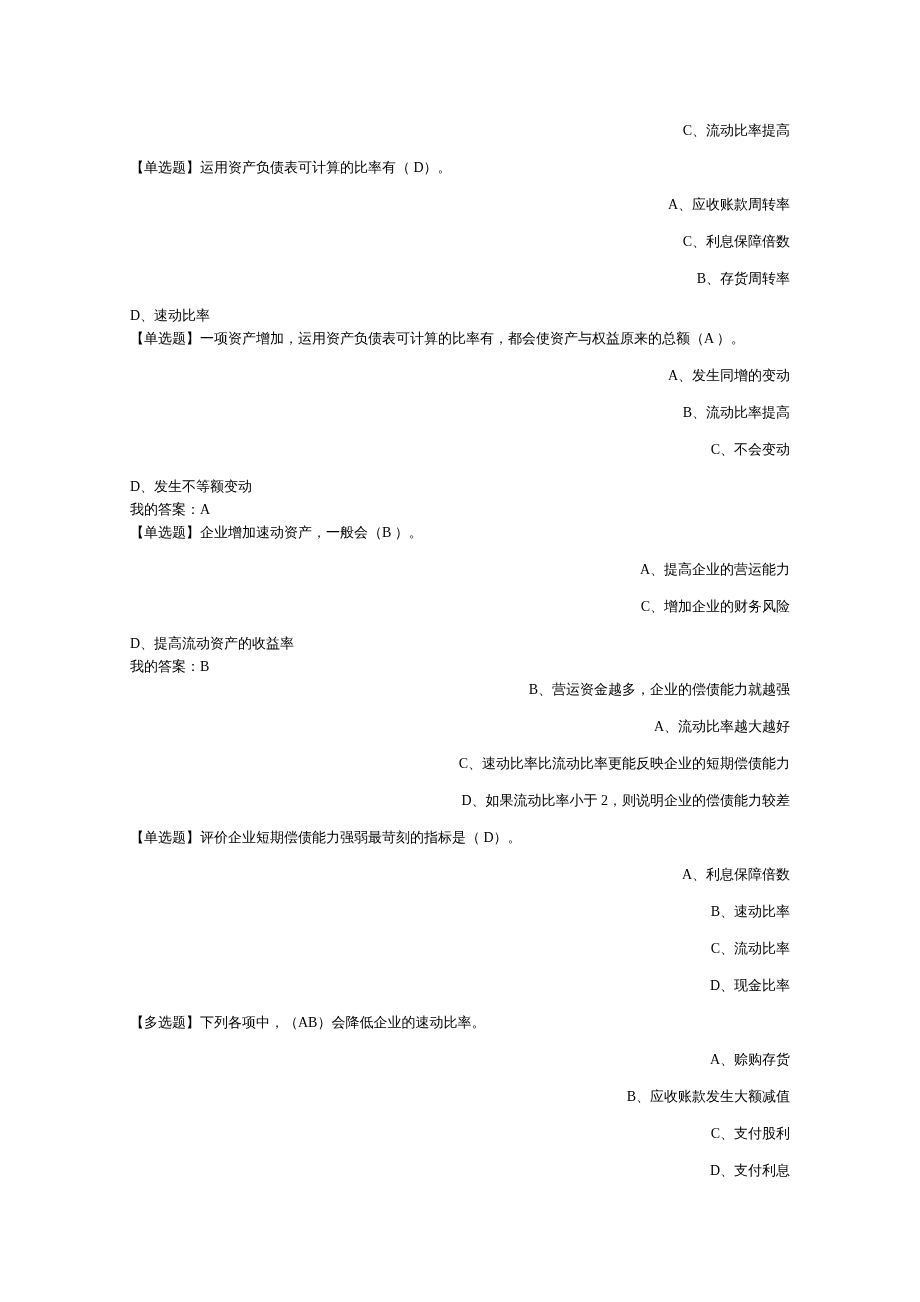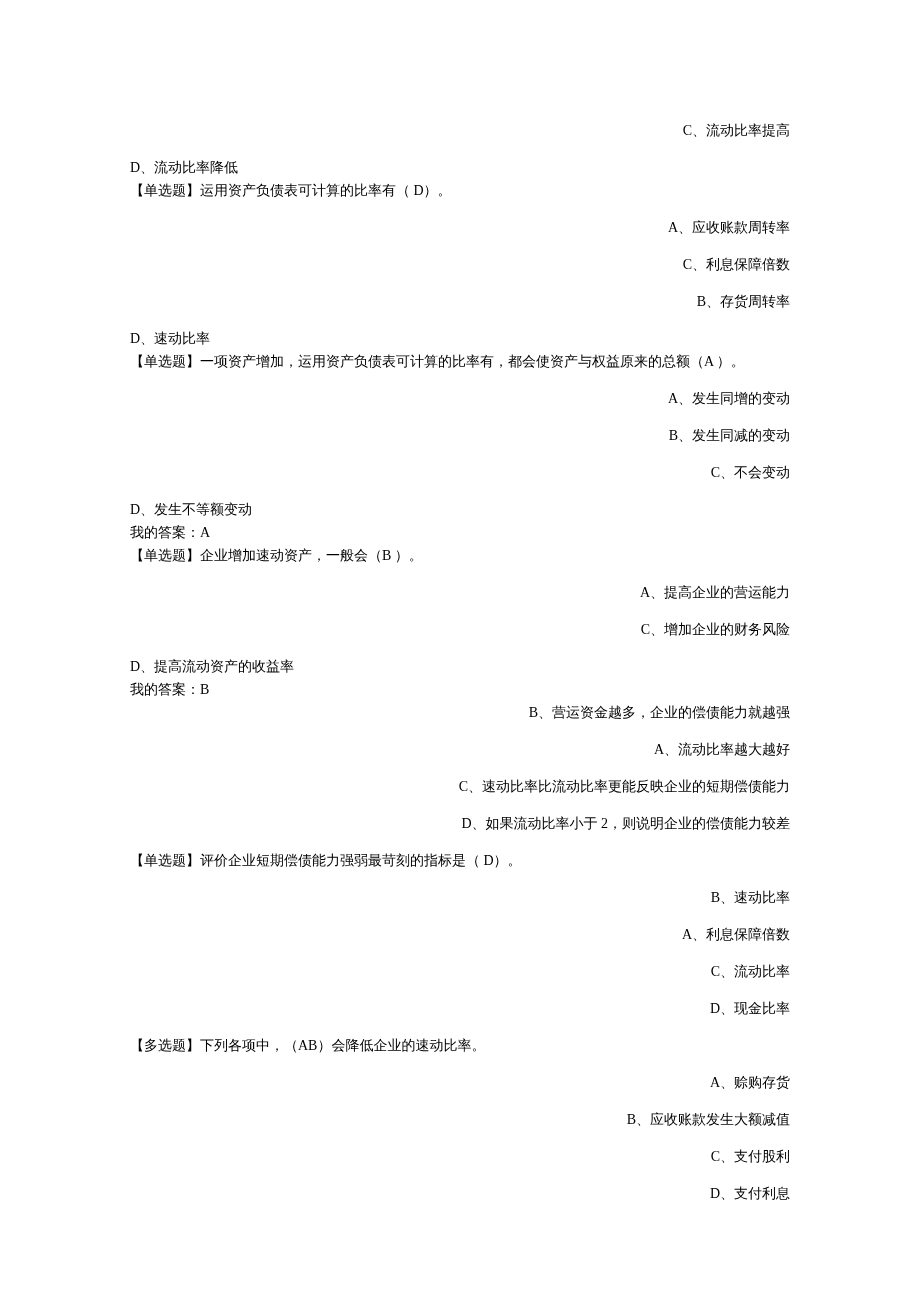--- a/index.html
+++ b/index.html
@@ -24,44 +24,43 @@
     }
     .tight {
       margin-bottom: 2px;
     }
   </style>
 </head>
 <body>
 
 <div class="page" id="page-root">
     <div class="option">C、流动比率提高</div>
-    <div class="tight">D、流动比率降低</div>
     <div class="block">【单选题】运用资产负债表可计算的比率有（ D）。</div>
     <div class="option">A、应收账款周转率</div>
     <div class="option">C、利息保障倍数</div>
     <div class="option">B、存货周转率</div>
     <div class="tight">D、速动比率</div>
     <div class="block">【单选题】一项资产增加，运用资产负债表可计算的比率有，都会使资产与权益原来的总额（A ）。</div>
     <div class="option">A、发生同增的变动</div>
-    <div class="option">B、发生同减的变动</div>
+    <div class="option">B、流动比率提高</div>
     <div class="option">C、不会变动</div>
     <div class="tight">D、发生不等额变动</div>
     <div class="tight">我的答案：A</div>
     <div class="block">【单选题】企业增加速动资产，一般会（B ）。</div>
     <div class="option">A、提高企业的营运能力</div>
     <div class="option">C、增加企业的财务风险</div>
     <div class="tight">D、提高流动资产的收益率</div>
     <div class="tight">我的答案：B</div>
     <div class="option">B、营运资金越多，企业的偿债能力就越强</div>
     <div class="option">A、流动比率越大越好</div>
     <div class="option">C、速动比率比流动比率更能反映企业的短期偿债能力</div>
     <div class="option">D、如果流动比率小于 2，则说明企业的偿债能力较差</div>
     <div class="block">【单选题】评价企业短期偿债能力强弱最苛刻的指标是（ D）。</div>
+    <div class="option">A、利息保障倍数</div>
     <div class="option">B、速动比率</div>
-    <div class="option">A、利息保障倍数</div>
     <div class="option">C、流动比率</div>
     <div class="option">D、现金比率</div>
     <div class="block">【多选题】下列各项中，（AB）会降低企业的速动比率。</div>
     <div class="option">A、赊购存货</div>
     <div class="option">B、应收账款发生大额减值</div>
     <div class="option">C、支付股利</div>
     <div class="option">D、支付利息</div>
   </div>
 
 </body></html>

